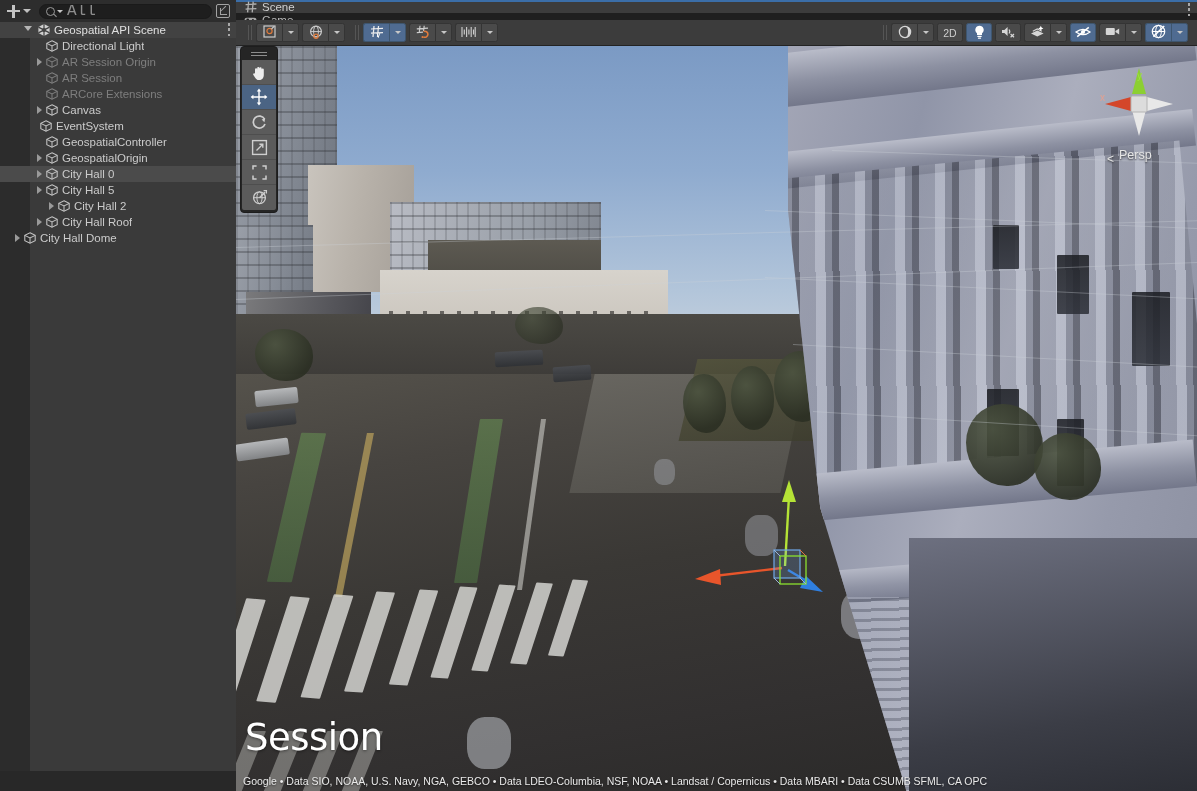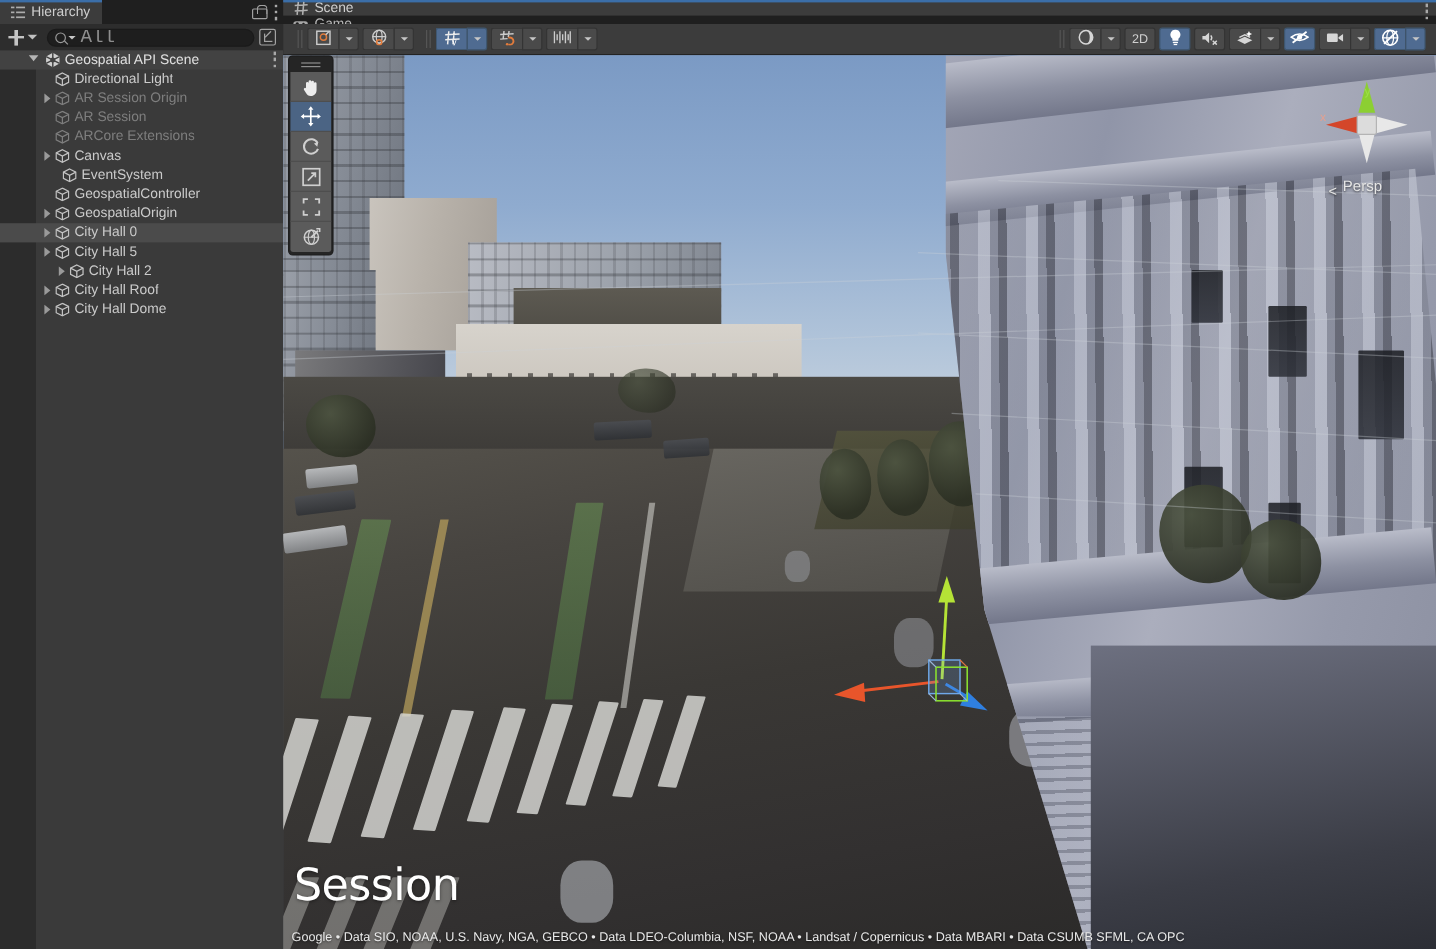--- a/index.html
+++ b/index.html
@@ -255,43 +255,20 @@
     text-shadow:0 1px 2px rgba(0,0,0,.55); white-space:nowrap;
   }
 </style>
 </head>
 <body>
 
 <div id="app">
 
   <div id="hierarchy">
 
-    <div id="hier-tabbar">
-      <div class="tab active">
-        <span class="tico">
-          <svg width="12" height="11" viewBox="0 0 12 11">
-            <rect x="0" y="0.5" width="3" height="1.4" fill="#c0c0c0"></rect>
-            <rect x="4.4" y="0.5" width="7.6" height="1.4" fill="#c0c0c0"></rect>
-            <rect x="0" y="4.6" width="3" height="1.4" fill="#c0c0c0"></rect>
-            <rect x="4.4" y="4.6" width="7.6" height="1.4" fill="#c0c0c0"></rect>
-            <rect x="0" y="8.7" width="3" height="1.4" fill="#c0c0c0"></rect>
-            <rect x="4.4" y="8.7" width="7.6" height="1.4" fill="#c0c0c0"></rect>
-          </svg>
-        </span>
-        <span>Hierarchy</span>
-      </div>
-      <div class="right-icons">
-        <span class="ico-lock"></span>
-        <span class="ico-kebab">
-            <i></i>
-            <i></i>
-            <i></i>
-          </span>
-      </div>
-    </div>
 
     <div id="hier-toolbar">
       <div class="plus-btn">
         <span class="plus-glyph"></span>
         <span class="caret-dn"></span>
       </div>
       <div id="search-wrap">
         <span class="mag"></span>
         <span class="caret-sm" style="margin-left:-2px"></span>
         <input id="search-input" type="text" placeholder="All" style="">
@@ -367,21 +344,21 @@
               <i></i>
             </span>
             <span class="gobj-ico">
               <svg width="12" height="12" viewBox="0 0 12 12">
                 <path d="M6 0.8 L11.2 3.4 V8.6 L6 11.2 L0.8 8.6 V3.4 Z" fill="none" stroke="#c3c3c3" stroke-width="1.05"></path>
                 <path d="M0.8 3.4 L6 6 L11.2 3.4 M6 6 V11.2" fill="none" stroke="#c3c3c3" stroke-width="1.05"></path>
               </svg>
             </span>
             <span class="lbl">Canvas</span>
           </div>
-          <div class="row" style="padding-left: 40px; text-align: center;">
+          <div class="row" style="padding-left: 28px; text-align: center;">
             <span class="tri none"></span>
             <span class="gobj-ico">
               <svg width="12" height="12" viewBox="0 0 12 12">
                 <path d="M6 0.8 L11.2 3.4 V8.6 L6 11.2 L0.8 8.6 V3.4 Z" fill="none" stroke="#c3c3c3" stroke-width="1.05"></path>
                 <path d="M0.8 3.4 L6 6 L11.2 3.4 M6 6 V11.2" fill="none" stroke="#c3c3c3" stroke-width="1.05"></path>
               </svg>
             </span>
             <span class="lbl">EventSystem</span>
           </div>
           <div class="row" style="padding-left: 34px;">
@@ -447,21 +424,21 @@
               <i></i>
             </span>
             <span class="gobj-ico">
               <svg width="12" height="12" viewBox="0 0 12 12">
                 <path d="M6 0.8 L11.2 3.4 V8.6 L6 11.2 L0.8 8.6 V3.4 Z" fill="none" stroke="#c3c3c3" stroke-width="1.05"></path>
                 <path d="M0.8 3.4 L6 6 L11.2 3.4 M6 6 V11.2" fill="none" stroke="#c3c3c3" stroke-width="1.05"></path>
               </svg>
             </span>
             <span class="lbl">City Hall Roof</span>
           </div>
-          <div class="row" style="padding-left: 34px;">
+          <div class="row" style=" margin-left: 12px;">
             <span class="tri ">
               <i></i>
             </span>
             <span class="gobj-ico">
               <svg width="12" height="12" viewBox="0 0 12 12">
                 <path d="M6 0.8 L11.2 3.4 V8.6 L6 11.2 L0.8 8.6 V3.4 Z" fill="none" stroke="#c3c3c3" stroke-width="1.05"></path>
                 <path d="M0.8 3.4 L6 6 L11.2 3.4 M6 6 V11.2" fill="none" stroke="#c3c3c3" stroke-width="1.05"></path>
               </svg>
             </span>
             <span class="lbl">City Hall Dome</span>

